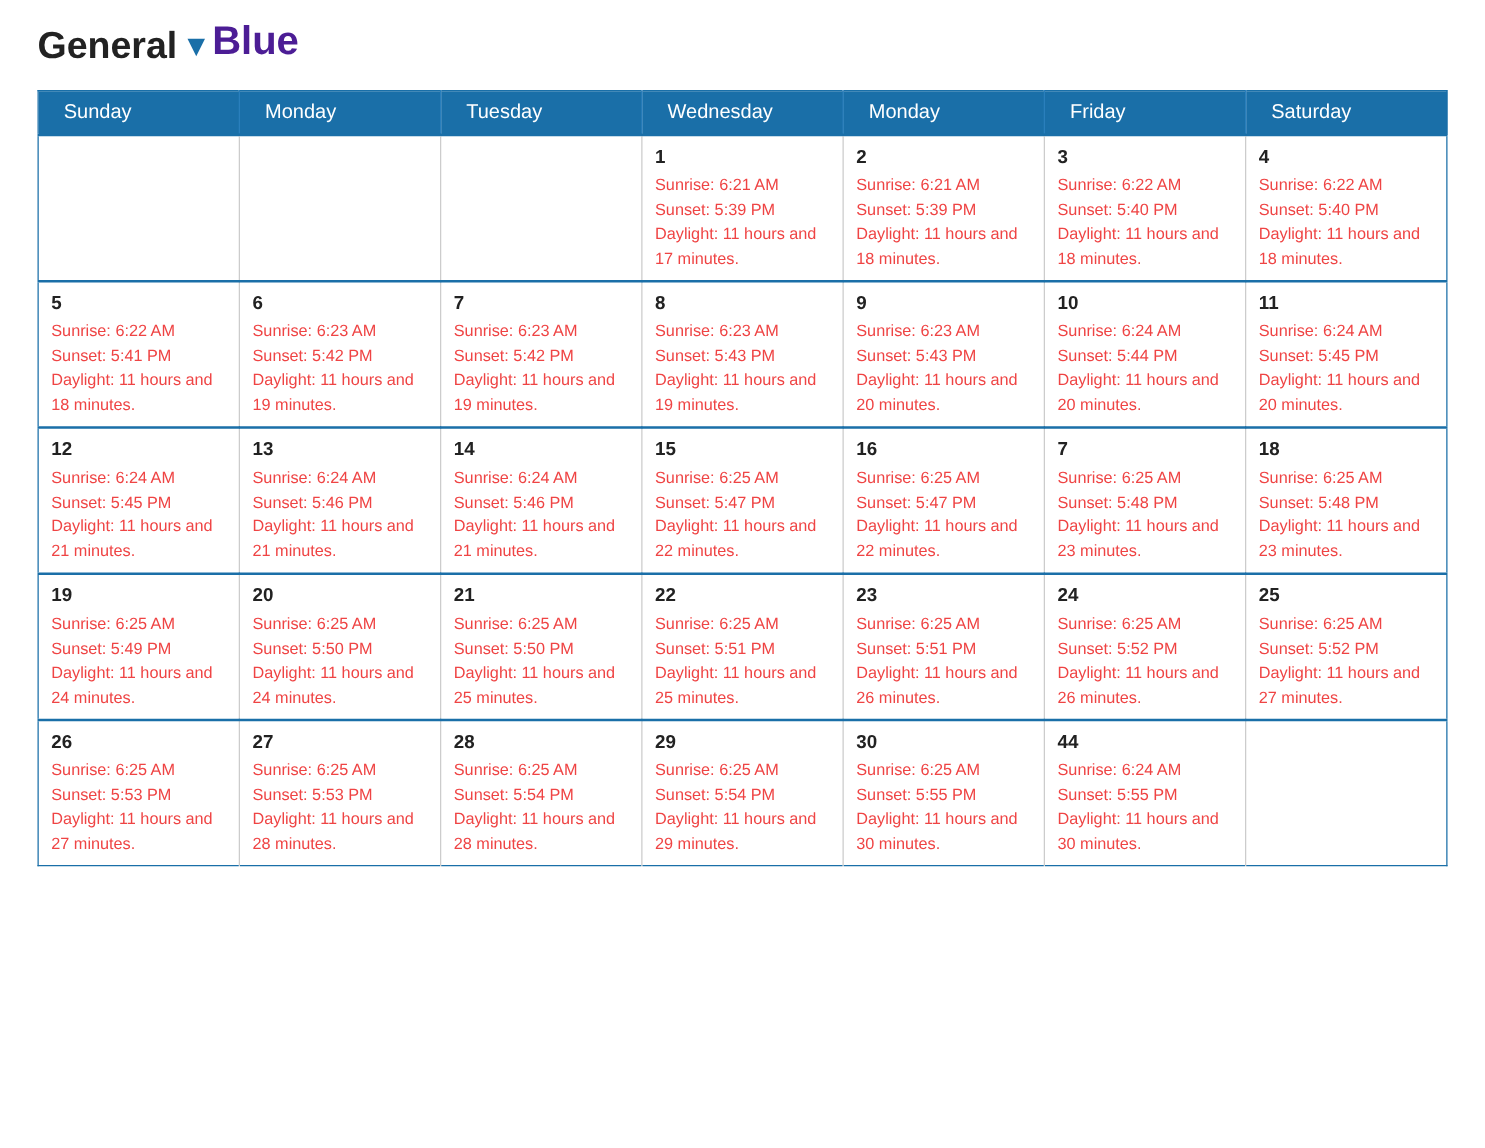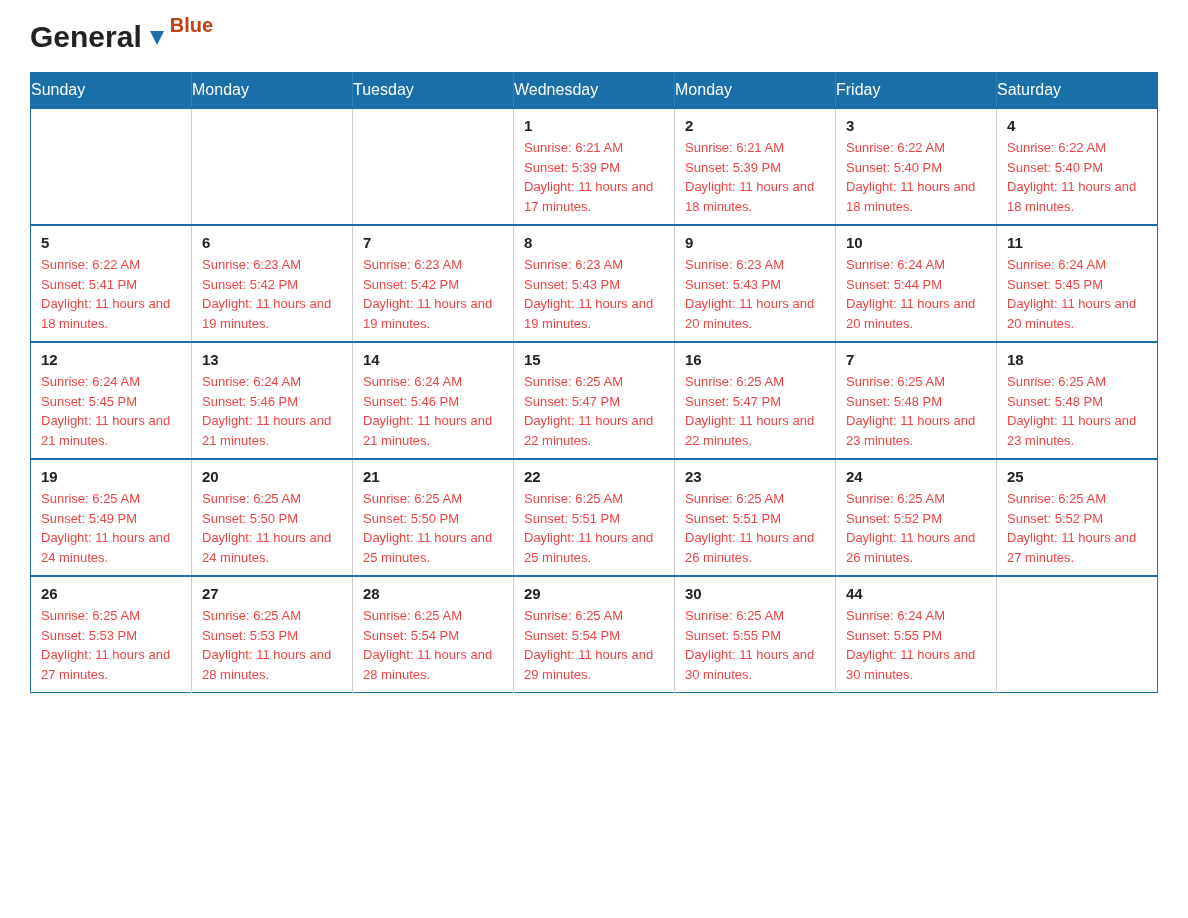--- a/index.html
+++ b/index.html
@@ -34,21 +34,21 @@
     .calendar-table {
       width: 100%;
       border-collapse: collapse;
       border: 1px solid #1a6fa8;
     }
     .calendar-table thead tr th {
       background-color: #1a6fa8;
       color: #fff;
       font-size: 16px;
       font-weight: normal;
-      padding: 8px 0;
+      padding: 8px 20px;
       text-align: left;
       border-right: 1px solid #2a7fbc;
     }
     .calendar-table thead tr th:last-child {
       border-right: none;
     }
     .calendar-table tbody tr {
       border-top: 2px solid #1a6fa8;
     }
     .calendar-table tbody tr td {
@@ -93,23 +93,23 @@
     }
     .logo-chevron {
       display: inline-block;
       margin-left: 4px;
       margin-top: 2px;
     }
     .logo-chevron svg {
       display: block;
     }
     .logo-blue-label {
-      font-size: 20px;
+      font-size: 32px;
       font-weight: bold;
-      color: #c2410c;
+      color: #4c1d95;
       margin-top: -6px;
       margin-left: 2px;
     }
   </style>
 </head>
 <body>
 
 <div class="header">
   <div class="logo-wrapper">
     <div class="logo-row">

